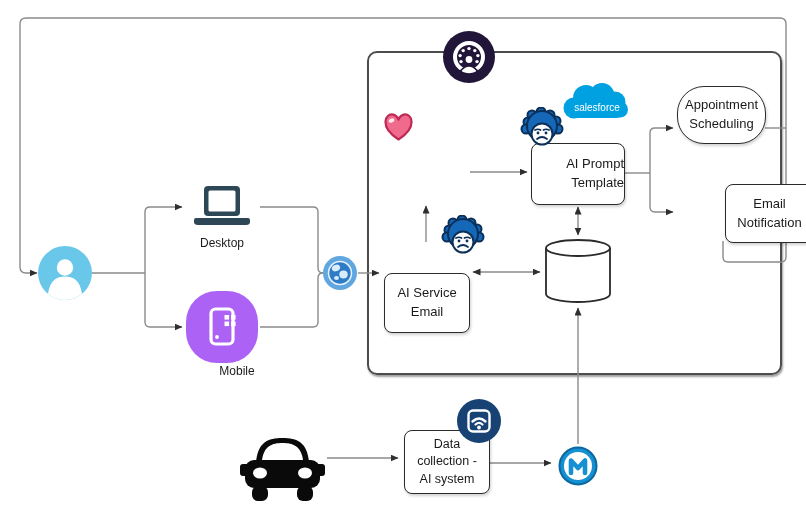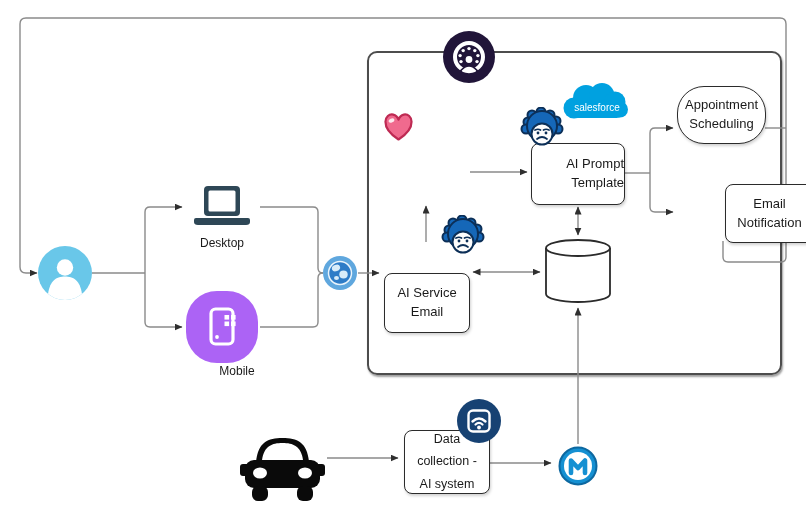--- a/index.html
+++ b/index.html
@@ -92,21 +92,21 @@
   <div class="node-box" style="left:677px;top:184px;width:87px;height:57px;margin-left:48px;">
     <span>Email</span>
     <span>Notification</span>
   </div>
 
   <div class="node-box" style="left:384px;top:233px;width:84px;height:58px;margin-top:40px;">
     <span>AI Service</span>
     <span>Email</span>
   </div>
 
-  <div class="node-box" style="left:404px;top:430px;width:84px;height:62px;font-size:12.5px;line-height:1.4;justify-content:space-between;">
+  <div class="node-box" style="left:404px;top:430px;width:84px;height:62px;font-size:12.5px;line-height:1.4;">
     <span>Data</span>
     <span>collection -</span>
     <span>AI system</span>
   </div>
 
   <div class="icon" style="left:544px;top:238px;z-index:4;">
     <svg width="68" height="66" viewBox="0 0 68 66">
       <path d="M2,10 L2,56 A32,8 0 0 0 66,56 L66,10" fill="#ffffff" stroke="#2b2b2b" stroke-width="1.8"></path>
       <ellipse cx="34" cy="10" rx="32" ry="8" fill="#ffffff" stroke="#2b2b2b" stroke-width="1.8"></ellipse>
     </svg>

